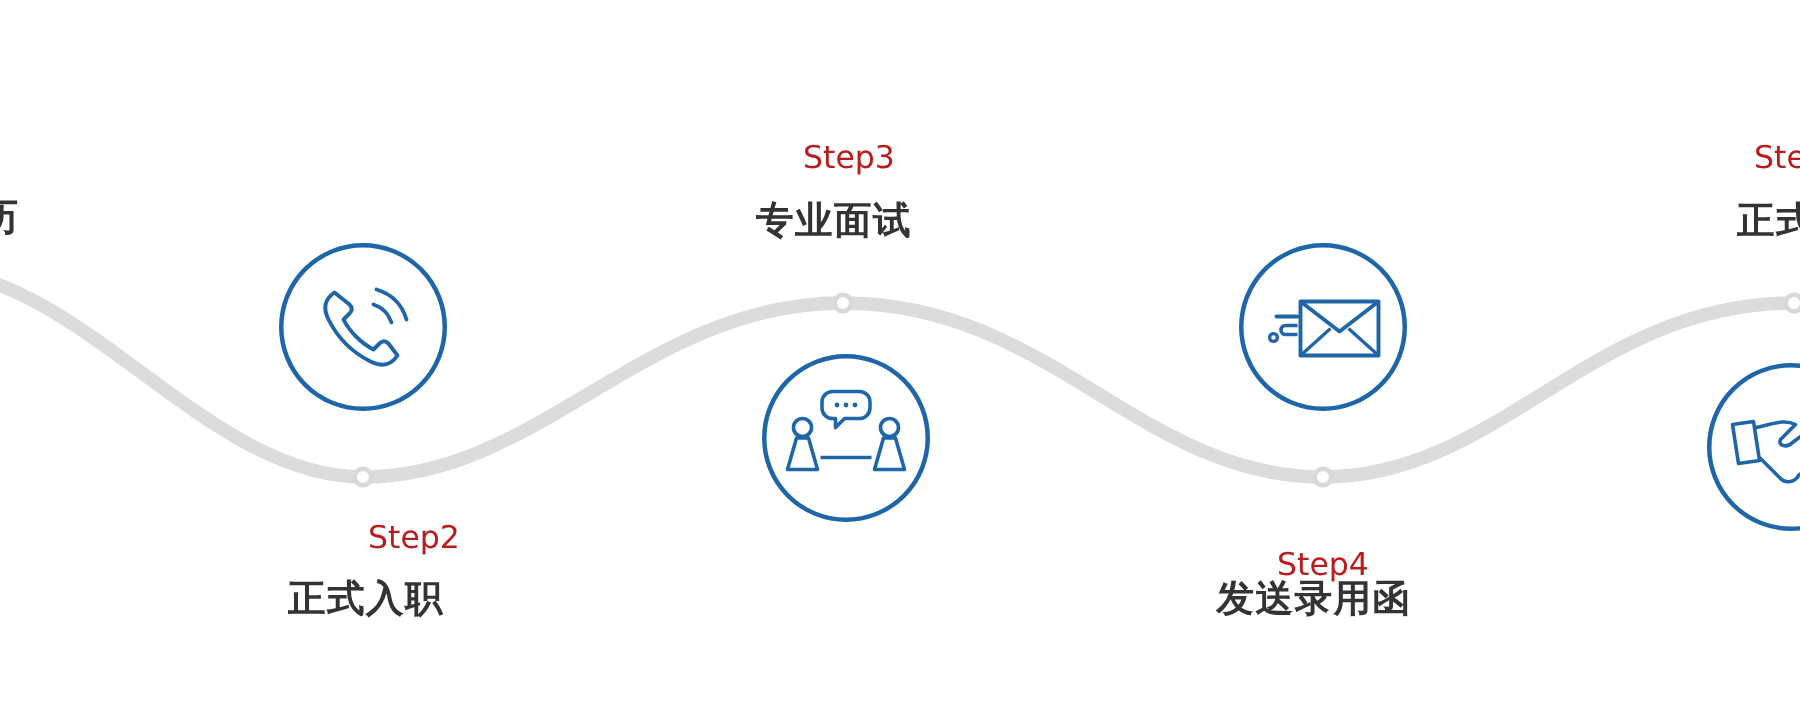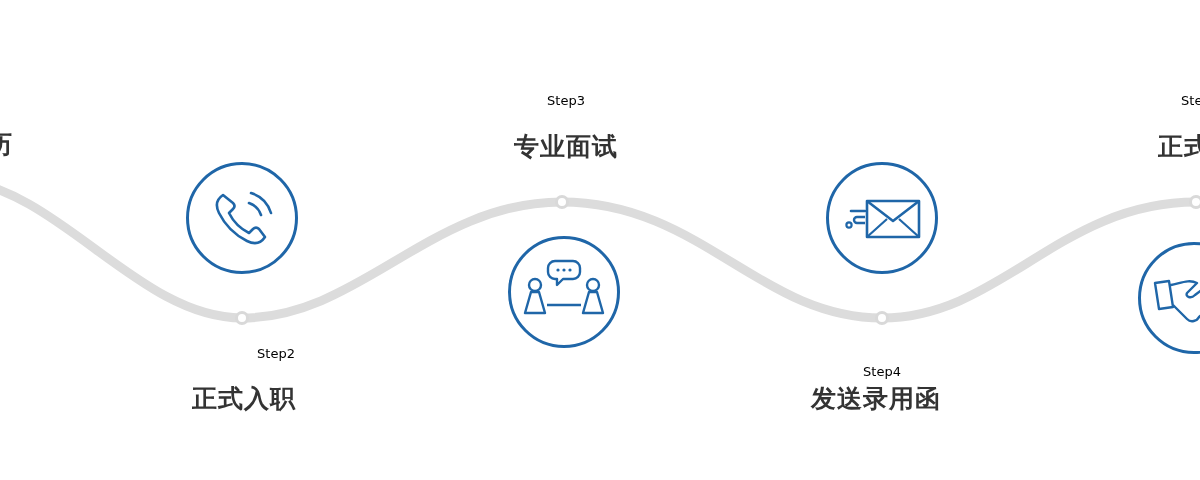--- a/index.html
+++ b/index.html
@@ -1,21 +1,21 @@
 <!DOCTYPE html>
 <html><head>
   <meta charset="utf-8">
   <style>
     html, body { margin: 0; padding: 0; background: #ffffff; }
     body { width: 1200px; height: 480px; overflow: hidden; position: relative;
            font-family: "DejaVu Sans", "Liberation Sans", sans-serif; }
     .stage { position: absolute; left: 0; top: 0; width: 1200px; height: 480px; }
     svg.wave { position: absolute; left: 0; top: 0; }
     .step-label { position: absolute; transform: translateX(-50%); text-align: right;
-                  color: #000000; font-size: 13px; white-space: nowrap; }
+                  color: #b91c1c; font-size: 21px; white-space: nowrap; }
     .step-title { position: absolute; transform: translateX(-50%); text-align: center;
                   color: #333333; font-size: 25px; font-weight: bold; white-space: nowrap; letter-spacing: 1px; }
     .icon-circle { position: absolute; width: 112px; height: 112px; border-radius: 50%;
                    border: 3px solid #1f66a8; box-sizing: border-box; background: #fff; }
     .icon-circle svg { position: absolute; left: 0; top: 0; width: 106px; height: 106px; }
     .node { position: absolute; width: 14px; height: 14px; border-radius: 50%;
             background: #ffffff; border: 3px solid #d9d9d9; box-sizing: border-box;
             transform: translate(-50%, -50%); }
   </style>
 </head>
@@ -43,21 +43,21 @@
     <svg viewBox="0 0 106 106">
       <path d="M34 30 C28 34, 26 40, 30 48 C36 60, 46 70, 58 76 C66 80, 72 78, 76 72 L70 64 C68 62, 66 62, 64 64 L60 68 C52 64, 44 56, 40 48 L44 44 C46 42, 46 40, 44 38 Z" fill="none" stroke="#1f66a8" stroke-width="2.6" stroke-linejoin="round"></path>
       <path d="M60 38 C66 40, 70 44, 72 50" fill="none" stroke="#1f66a8" stroke-width="2.6" stroke-linecap="round"></path>
       <path d="M62 28 C72 31, 79 38, 82 48" fill="none" stroke="#1f66a8" stroke-width="2.6" stroke-linecap="round"></path>
     </svg>
   </div>
   <div class="step-label" style="left:244px; top:346px;margin-left:32px;">Step2</div>
   <div class="step-title" style="left:244px; top:382px;">正式入职</div>
 
   <div class="step-label" style="left:566px; top:93px;">Step3</div>
-  <div class="step-title" style="left:556px; top:130px;margin-left:10px;">专业面试</div>
+  <div class="step-title" style="left:556px; top:130px;">专业面试</div>
   <div class="icon-circle" style="left:508px; top:236px;">
     <svg viewBox="0 0 106 106">
 
       <path d="M44 22 h18 a7 7 0 0 1 7 7 v4 a7 7 0 0 1 -7 7 h-10 l-6 6 v-6 h-2 a7 7 0 0 1 -7 -7 v-4 a7 7 0 0 1 7 -7 z" fill="none" stroke="#1f66a8" stroke-width="2.4" stroke-linejoin="round"></path>
       <circle cx="47" cy="31" r="1.6" fill="#1f66a8"></circle>
       <circle cx="53" cy="31" r="1.6" fill="#1f66a8"></circle>
       <circle cx="59" cy="31" r="1.6" fill="#1f66a8"></circle>
 
       <circle cx="24" cy="46" r="6" fill="none" stroke="#1f66a8" stroke-width="2.4"></circle>
       <path d="M20 53 L14 74 H34 L28 53 Z" fill="none" stroke="#1f66a8" stroke-width="2.4" stroke-linejoin="round"></path>

